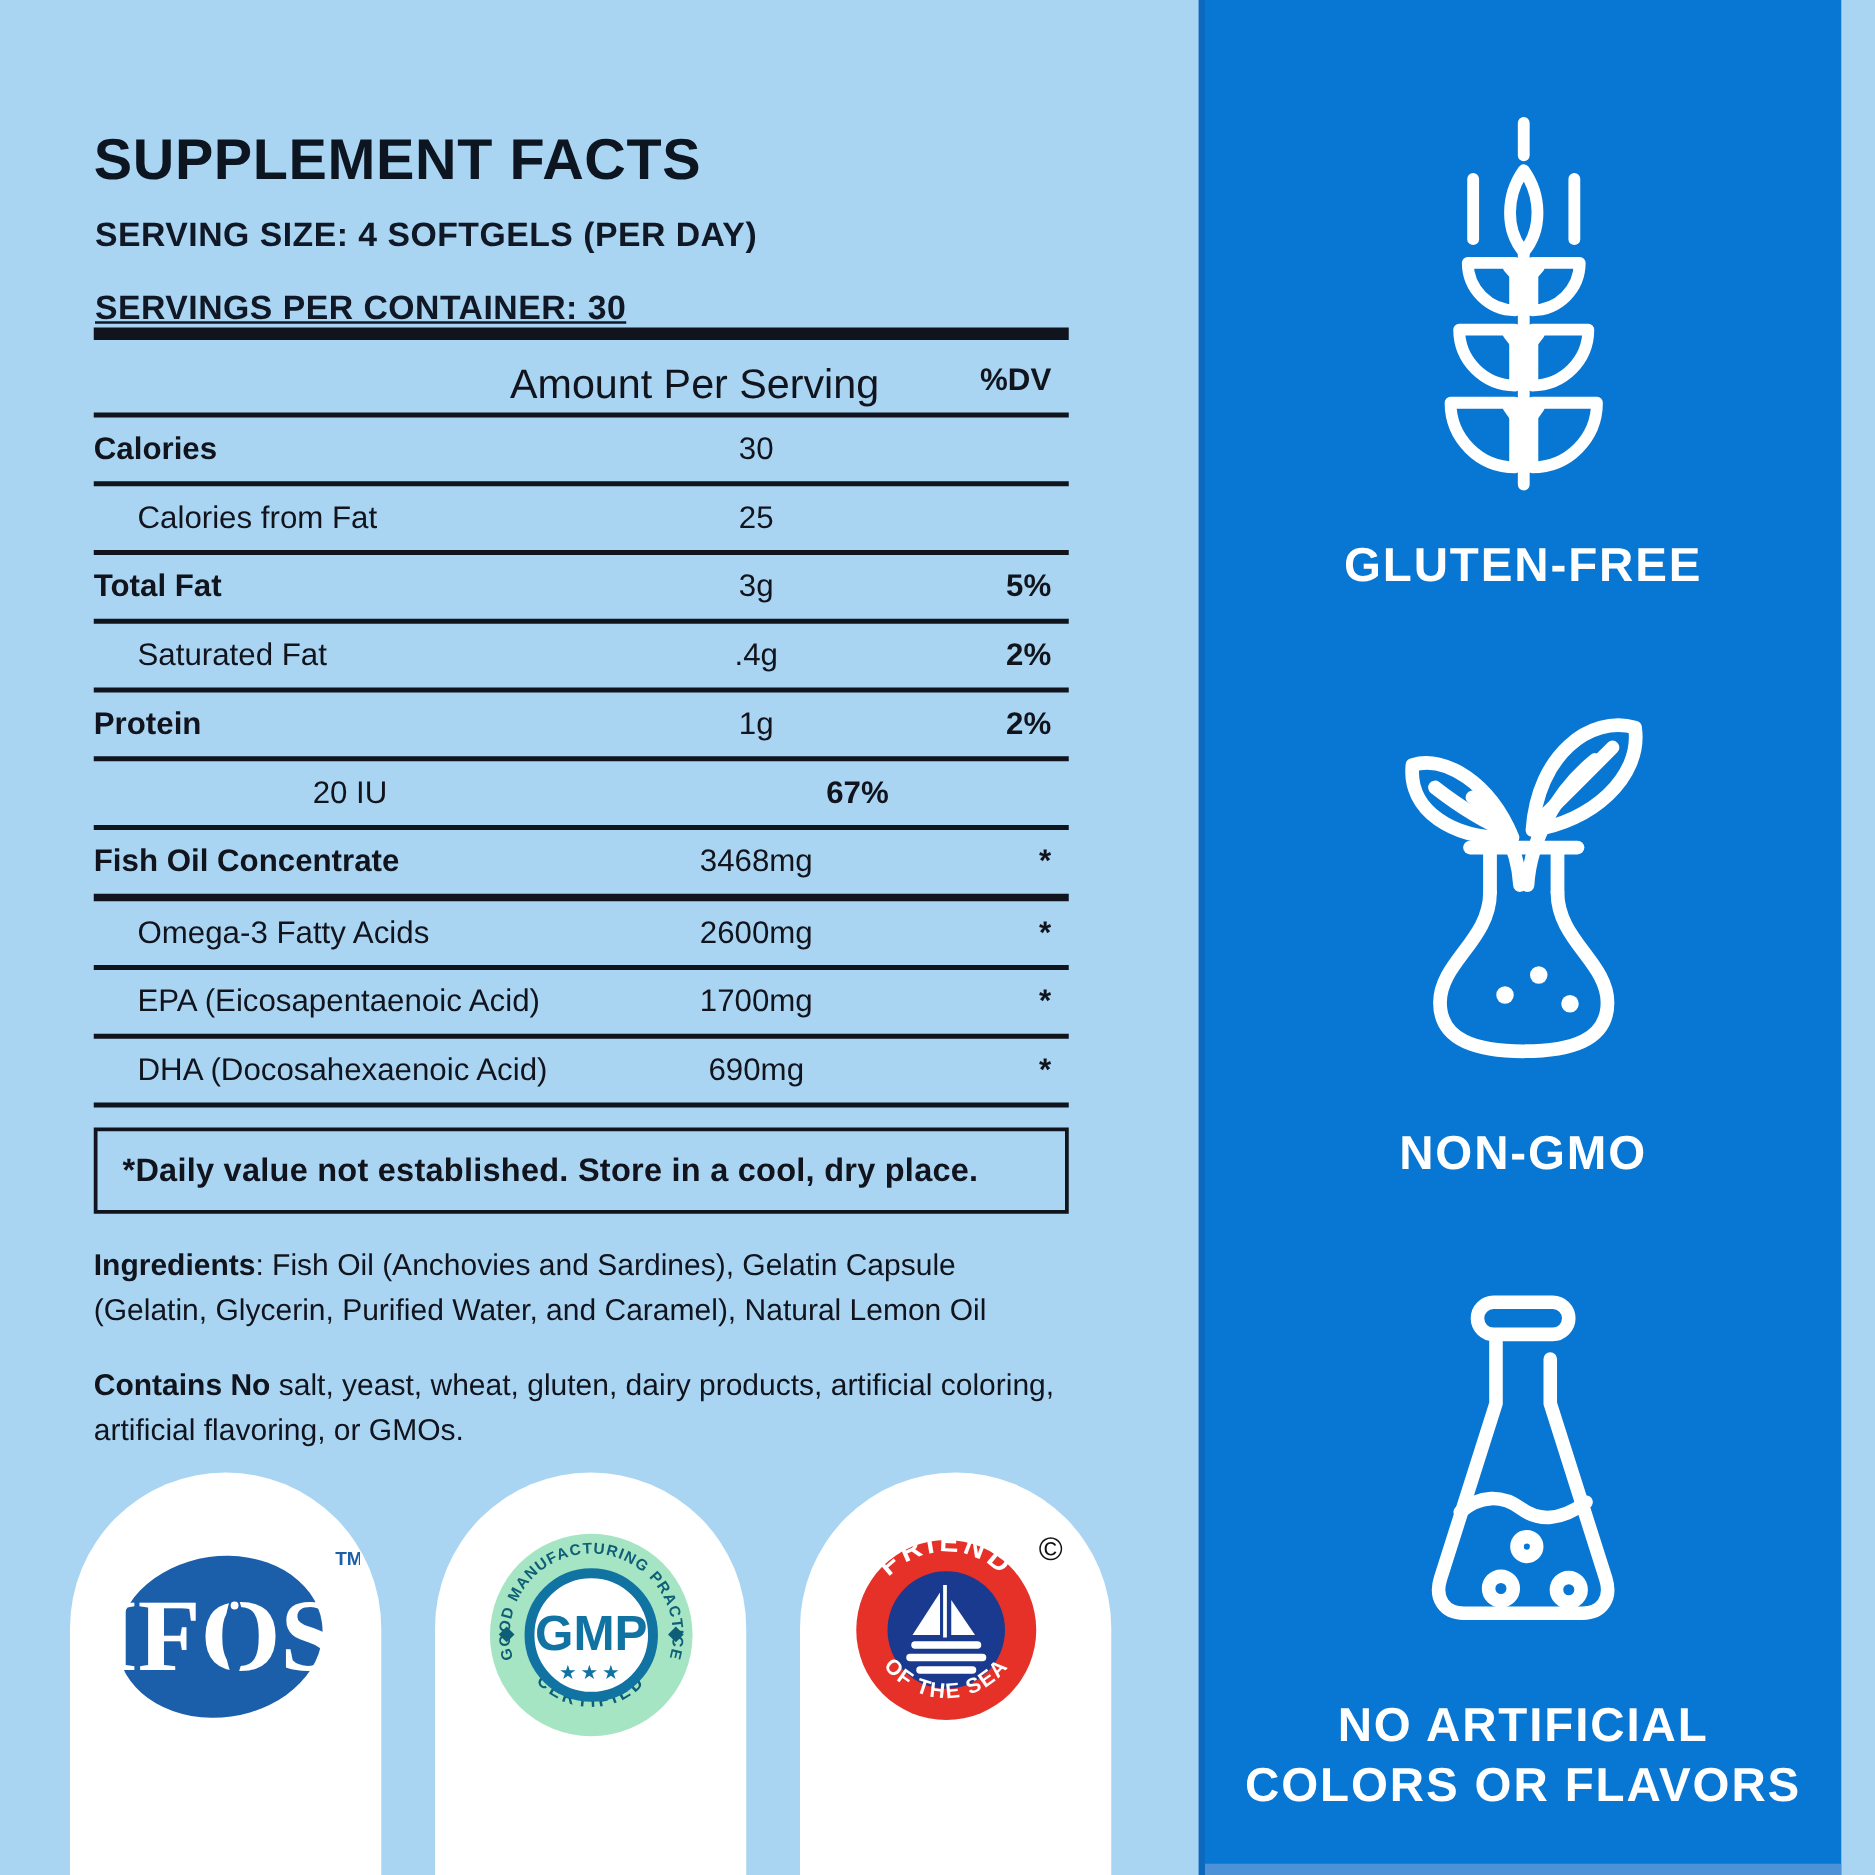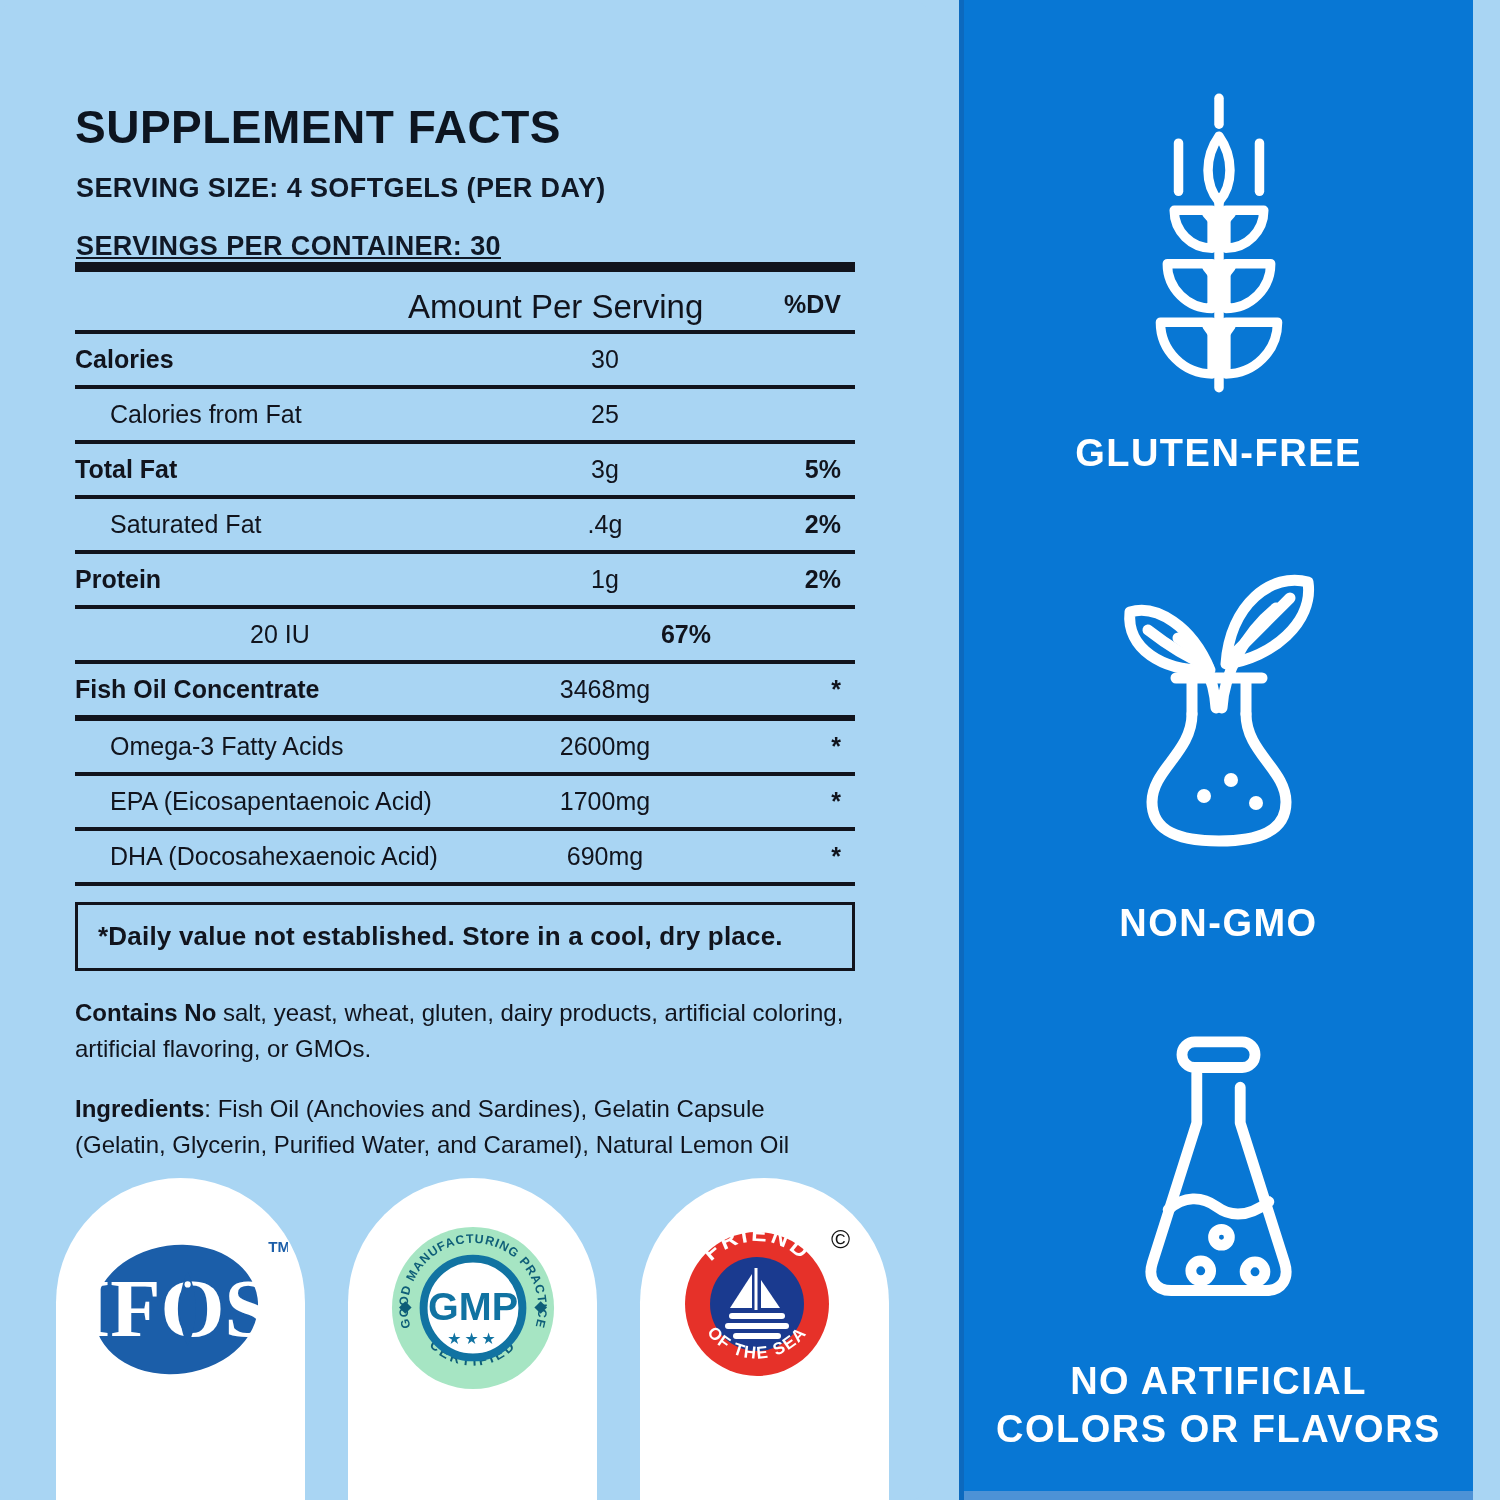--- a/index.html
+++ b/index.html
@@ -116,24 +116,24 @@
     </div>
     <div class="t-row sub">
       <span class="n">DHA (Docosahexaenoic Acid)</span>
       <span class="amt">690mg</span>
       <span class="dv">*</span>
     </div>
 
     <div class="footbox">*Daily value not established.  Store in a cool, dry place.</div>
 
     <div class="para">
+      <span class="lead">Ingredients</span><span>: Fish Oil (Anchovies and Sardines), Gelatin Capsule (Gelatin, Glycerin, Purified Water, and Caramel), Natural Lemon Oil</span>
+    </div>
+    <div class="para">
       <span class="lead">Contains No</span><span> salt, yeast, wheat, gluten, dairy products, artificial coloring, artificial flavoring, or GMOs.</span>
-    </div>
-    <div class="para">
-      <span class="lead">Ingredients</span><span>: Fish Oil (Anchovies and Sardines), Gelatin Capsule (Gelatin, Glycerin, Purified Water, and Caramel), Natural Lemon Oil</span>
     </div>
   </div>
 
   <div class="pill pill-1">
     <div class="badge-wrap">
       <svg width="215" height="170" viewBox="0 0 240 190">
         <g transform="rotate(-8 115 100)">
           <ellipse cx="115" cy="100" rx="92" ry="72" fill="#1B5EA9"></ellipse>
         </g>
         <text class="serif" x="113" y="130" font-size="92" font-weight="700" fill="#ffffff" text-anchor="middle">IFOS</text>

